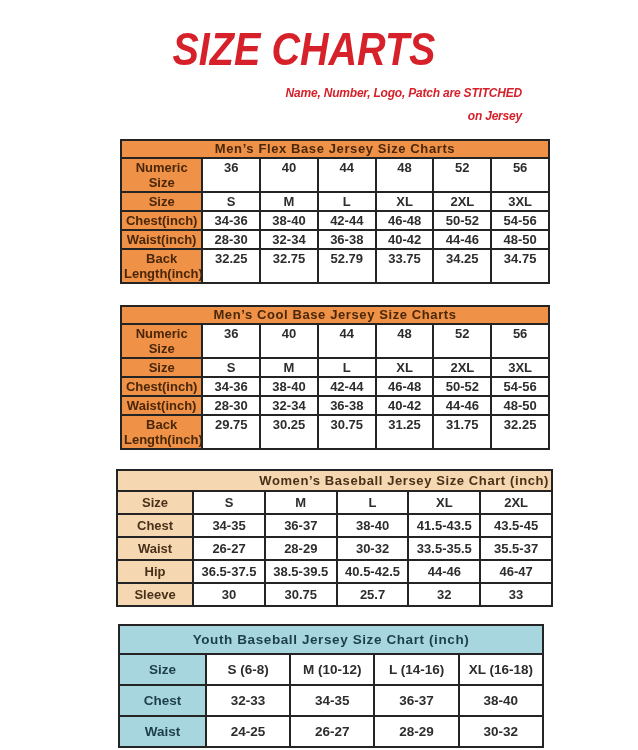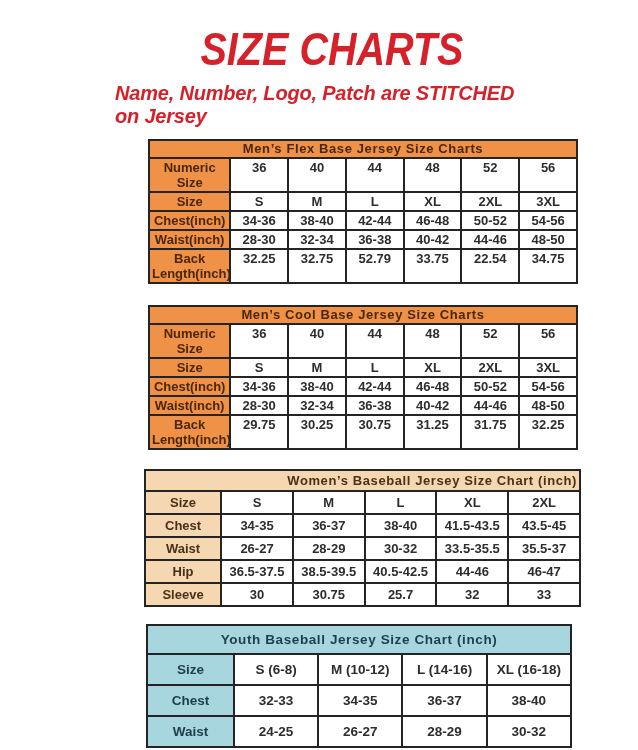--- a/index.html
+++ b/index.html
@@ -1,31 +1,31 @@
 <!DOCTYPE html>
 <html><head>
 <meta charset="utf-8">
 <style>
   html,body{margin:0;padding:0;background:#fff;}
   .page{
     width:638px;height:750px;background:#ffffff;overflow:hidden;
     font-family:"Liberation Sans",sans-serif;position:relative;box-sizing:border-box;
     padding-top:26px;
   }
-  .content{width:436px;margin-left:114px;}
+  .content{width:436px;margin-left:86px;}
   .page-title{
     margin:0;text-align:center;font-style:italic;font-weight:bold;
     font-size:46px;line-height:1.0;letter-spacing:0px;
     transform:scaleX(.86);transform-origin:50% 50%;
     color:var(--red);
   }
   .subtitle{
     margin:10px 0 0 1px;font-style:italic;font-weight:bold;
-    font-size:20px;line-height:23px;color:var(--red);
-    white-space:pre-line;letter-spacing:-0.2px;
+    font-size:12px;line-height:23px;color:var(--red);
+    white-space:pre-line;letter-spacing:-0.2px;text-align:right;
   }
   .tables{margin-top:11px;}
   .table-host{margin-bottom:21px;padding-left:32px;}
   .table-host[data-table="0"],.table-host[data-table="1"]{width:430px;margin-left:2px;}
   .table-host[data-table="1"]{margin-bottom:19px;}
   .table-host[data-table="2"]{width:437px;margin-left:-2px;margin-bottom:17px;}
   .table-host[data-table="3"]{width:426px;margin-left:0px;margin-bottom:0;}
 
   table.size-table{
     border-collapse:collapse;width:100%;table-layout:fixed;
@@ -118,21 +118,21 @@
                 <td>40-42</td>
                 <td>44-46</td>
                 <td>48-50</td>
               </tr>
               <tr>
                 <th class="row-label">Back Length(inch)</th>
                 <td>32.25</td>
                 <td>32.75</td>
                 <td>52.79</td>
                 <td>33.75</td>
-                <td>22.54</td>
+                <td>34.25</td>
                 <td>34.75</td>
               </tr>
             </tbody>
           </table>
         </div>
       <div class="table-host" data-table="1">
           <table class="size-table theme-orange" style="--hdr-bg: #ef9147;">
             <colgroup>
               <col class="c-label">
               <col>

